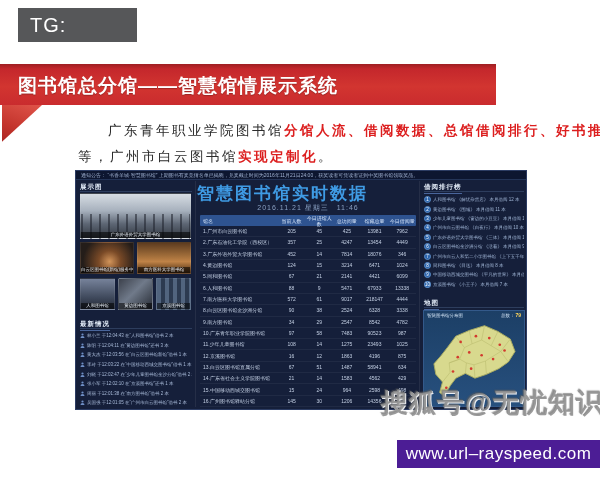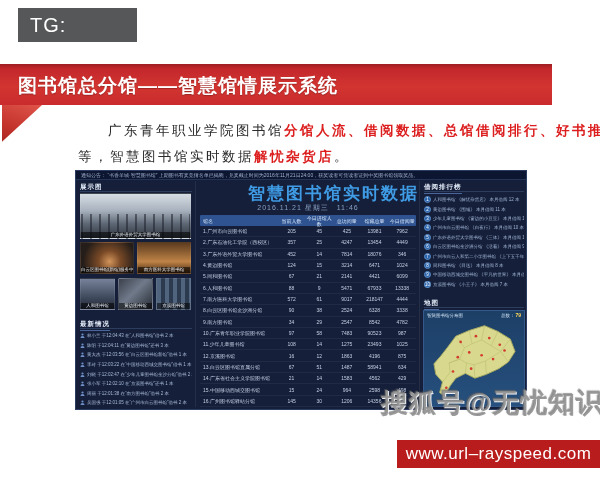--- a/index.html
+++ b/index.html
@@ -9,21 +9,21 @@
     font-family:"Liberation Sans","DejaVu Sans",sans-serif;
   }
 
   
   .tg-box {
     position:absolute; left:18px; top:8px; width:119px; height:34px;
     background:#565759; color:#fff; font-size:20px; line-height:34px;
     padding-left:12px; letter-spacing:1px;
   }
   .banner {
-    position:absolute; left:0; top:64px; width:552px; height:41px;
+    position:absolute; left:0; top:64px; width:496px; height:41px;
     background:linear-gradient(180deg,#9e1f22 0%,#c4272c 12%,#d23530 55%,#c92b2e 100%);
   }
   .banner-title {
     position:absolute; left:18px; top:9px; color:#ffffff; font-weight:bold;
     font-size:19px; letter-spacing:1px; text-shadow:0 1px 1px rgba(0,0,0,.25);
   }
   .banner-fold {
     position:absolute; left:2px; top:105px; width:40px; height:40px;
     background:linear-gradient(200deg,#e0544a 0%,#c3342c 60%,#a82420 100%);
     clip-path:polygon(0 0,100% 0,0 92%);
@@ -35,21 +35,21 @@
 
   .watermark {
     position:absolute; left:381px; top:385px; z-index:30;
     font-size:27px; font-weight:bold; letter-spacing:1px;
     color:rgba(140,140,140,.88);
     text-shadow:1px 1px 0 rgba(255,255,255,.9), -1px -1px 1px rgba(90,90,90,.6);
     white-space:nowrap;
   }
   .footer-bar {
     position:absolute; left:397px; top:440px; width:203px; height:28px;
-    background:#b91c1c; color:#fff; font-size:17px; letter-spacing:.5px;
+    background:#4c1d95; color:#fff; font-size:17px; letter-spacing:.5px;
     display:flex; align-items:center; justify-content:center; z-index:31;
   }
 
   
   .dash {
     position:absolute; left:75px; top:170px; width:452px; height:240px;
     background:#151f3a; border:1px solid #2c3c63; overflow:hidden;
     color:#c8d4ea;
   }
   .notice {
@@ -92,22 +92,22 @@
       repeating-linear-gradient(90deg,#51647e 0 4px,#2c3a50 4px 8px),
       linear-gradient(180deg,rgba(160,180,210,.35),rgba(0,0,0,.4)); }
 
   
   .news { position:absolute; left:4px; top:160px; width:112px; }
   .news-row { display:flex; align-items:center; height:9.6px; color:#a8bad8; font-size:4.5px;
     white-space:nowrap; overflow:hidden; }
   .news-row svg { flex:0 0 auto; margin-right:2px; }
 
   
-  .dash-title { position:absolute; left:121px; top:11px; width:222px; text-align:right;
-    color:#3f9be4; font-size:17px; font-weight:bold; letter-spacing:2px;padding-left:21px; }
+  .dash-title { position:absolute; left:121px; top:11px; width:222px; text-align:left;
+    color:#3f9be4; font-size:17px; font-weight:bold; letter-spacing:2px; }
   .dash-date { position:absolute; left:121px; top:32px; width:222px; text-align:center;
     color:#8aa0c2; font-size:7px; letter-spacing:1px; }
   .tbl { position:absolute; left:124px; top:44px; width:216px; height:192px;
     display:flex; flex-direction:column; font-size:5px; }
   .tbl-head { display:flex; background:#2e5390; color:#d8e7fb; height:11px;
     align-items:center; border-radius:1px; }
   .tbl-body { flex:1; display:flex; flex-direction:column; }
   .tbl-row { flex:1; display:flex; align-items:center; color:#c3cfe3;
     border-bottom:1px solid rgba(255,255,255,.05); }
   .c-name { width:36%; padding-left:3px; text-align:left; white-space:nowrap; overflow:hidden; }
@@ -137,21 +137,21 @@
 <div class="banner">
   <div class="banner-title">图书馆总分馆——智慧馆情展示系统</div>
 </div>
 <div class="banner-fold"></div>
 
 <div class="para">
   <div class="ln" style="padding-left:30px;">
     <span>广东青年职业学院图书馆</span><span class="hl">分馆人流、借阅数据、总馆借阅排行、好书推荐、活动安排</span>
   </div>
   <div class="ln">
-    <span>等，智慧图书馆实时数据</span><span class="hl">解忧杂货店</span><span>。</span>
+    <span>等，广州市白云图书馆</span><span class="hl">实现定制化</span><span>。</span>
   </div>
 </div>
 
 <div class="dash">
   <div class="notice">通知公告：  “书香羊城·智慧图书馆” 上期图书有奖竞猜名单已揭晓，兑奖截止时间为2016年11月21日24:00，获奖读者可凭读者证到中奖图书馆领取奖品。</div>
   <div class="vline vl1"></div>
   <div class="vline vl2"></div>
 
   <div class="sec-h" style="left:4px; top:12px;">展示图</div>
   <div class="sec-rule" style="left:4px; top:20px; width:112px;"></div>

